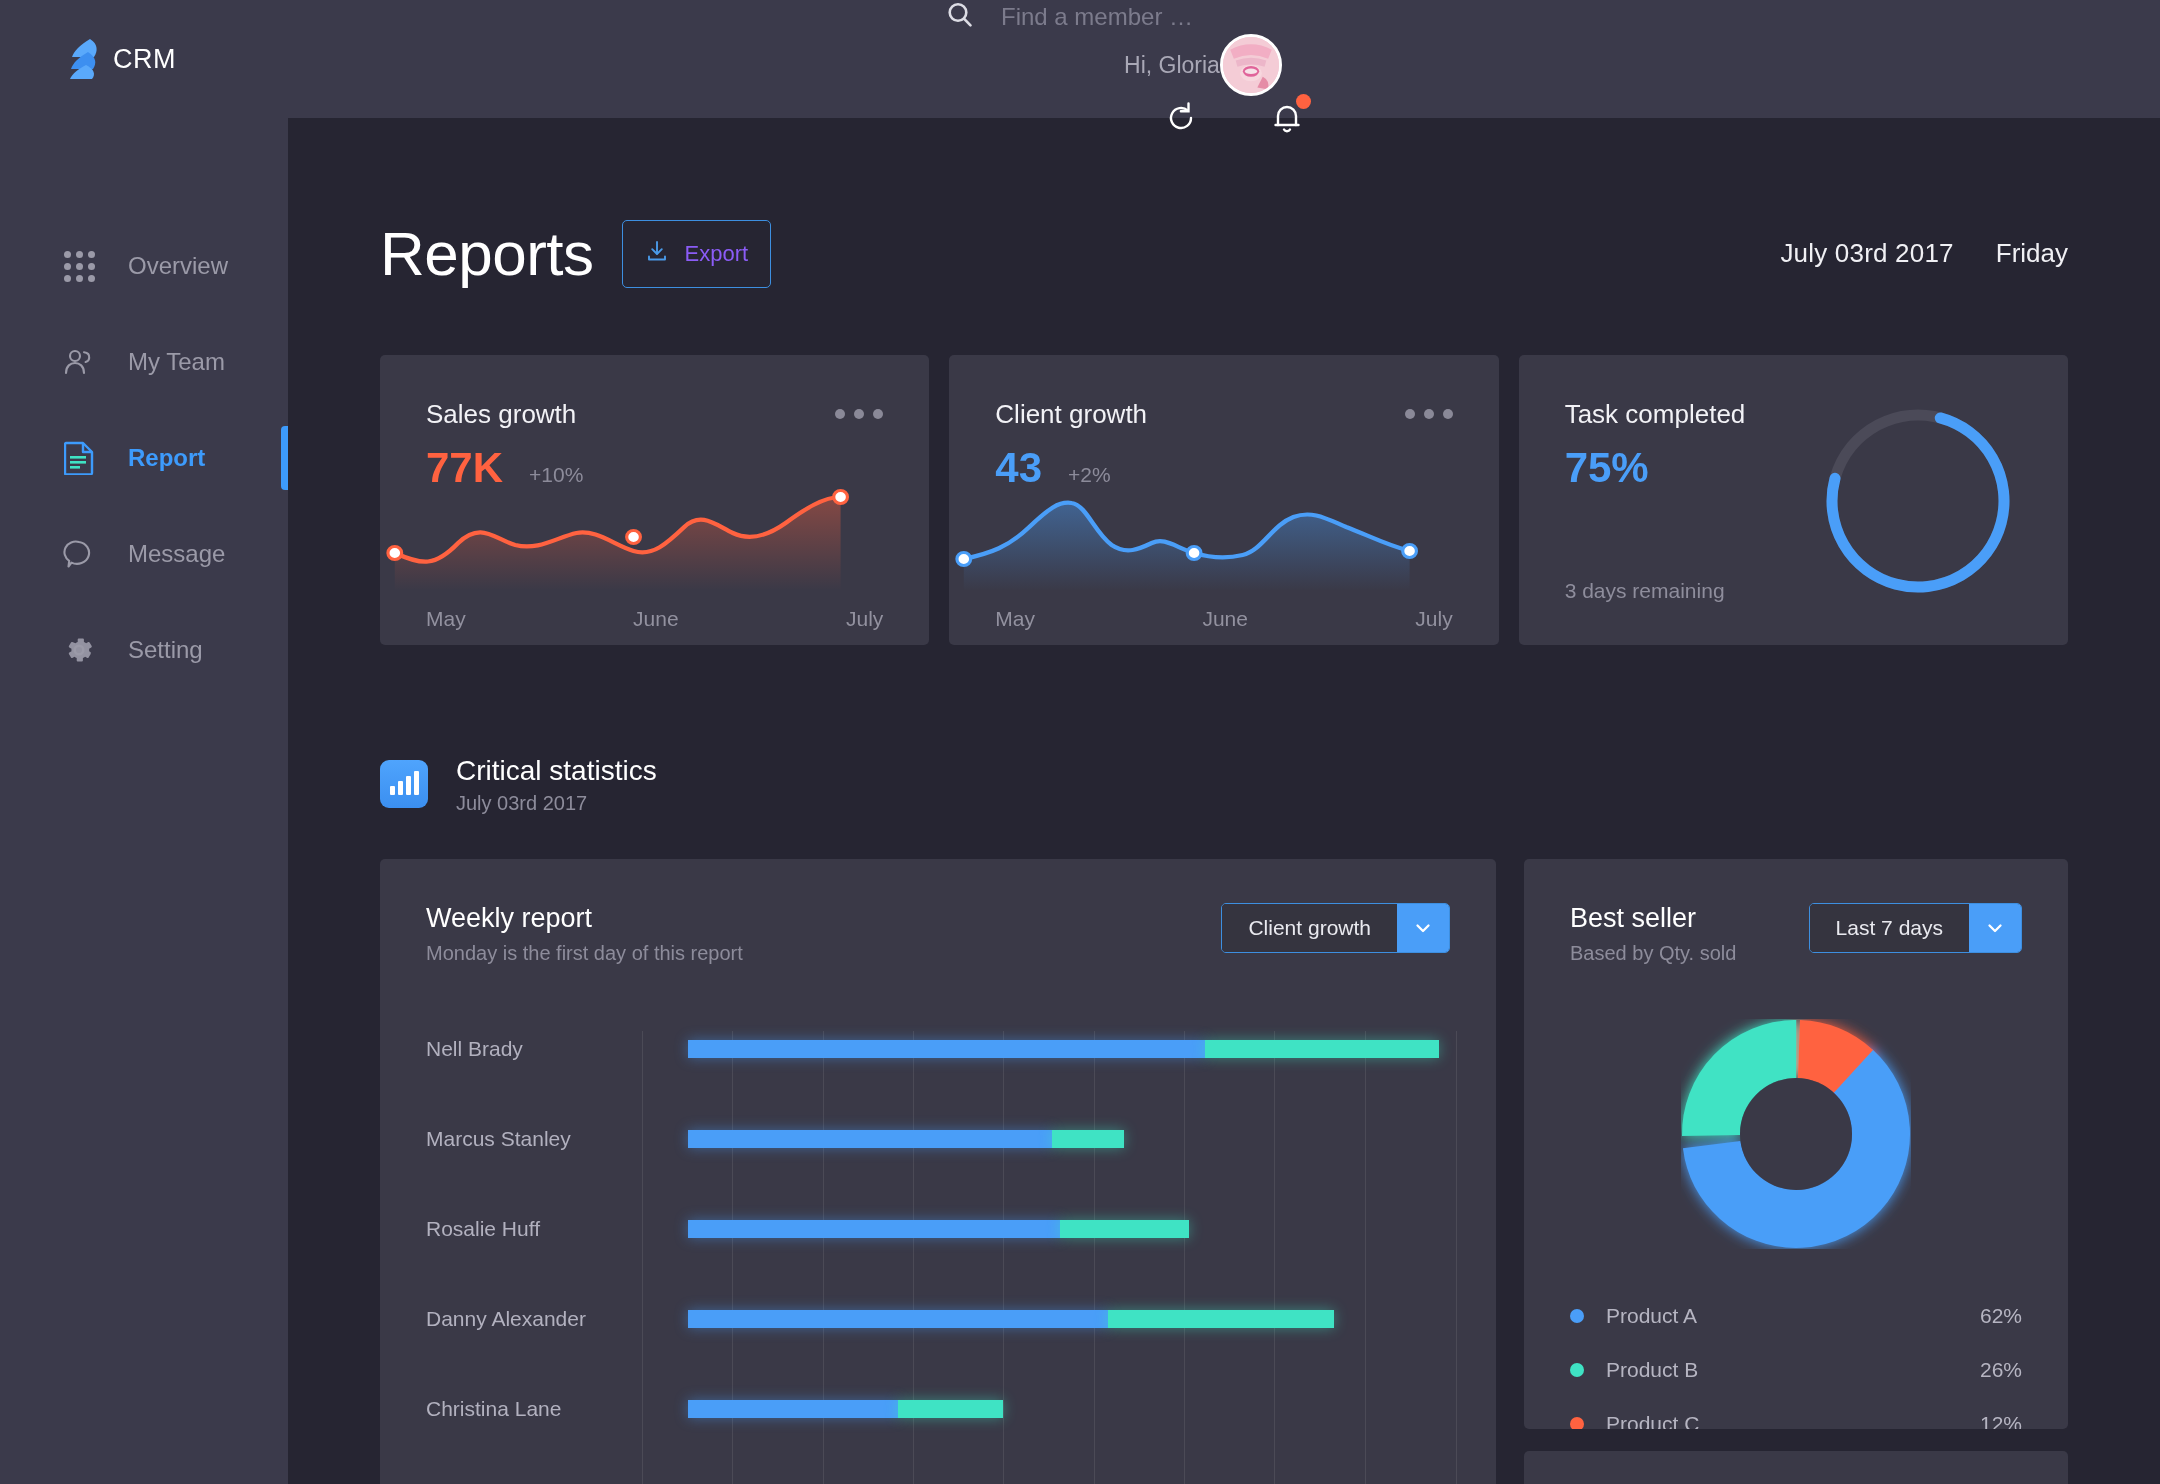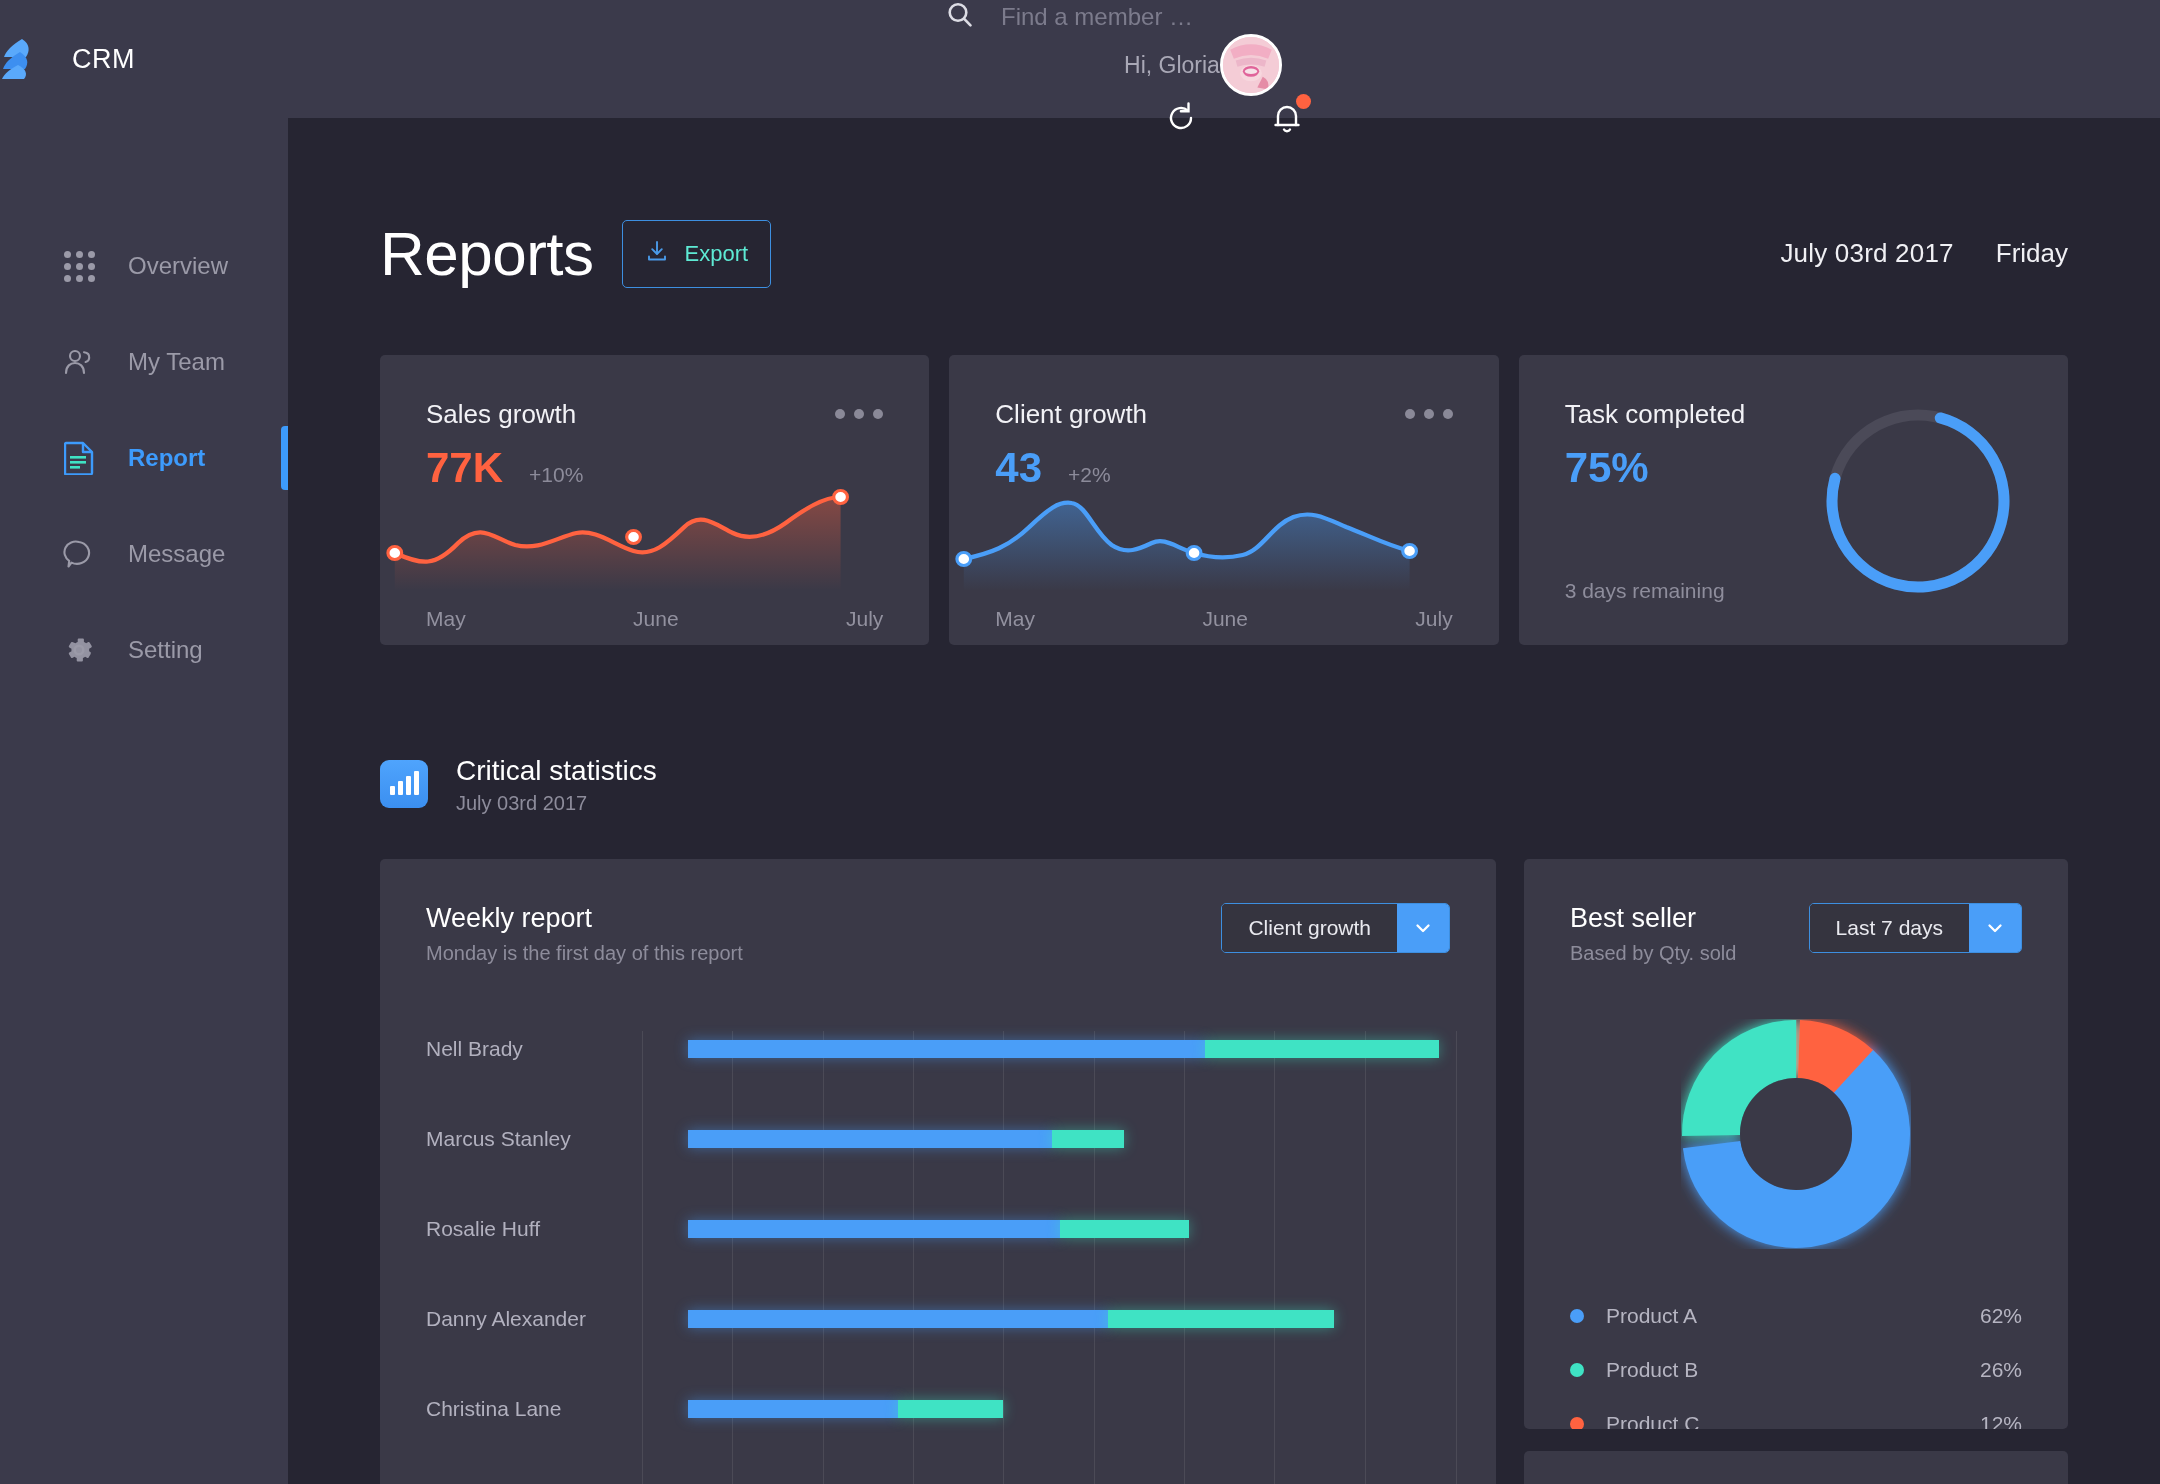--- a/index.html
+++ b/index.html
@@ -10,21 +10,21 @@
     color:#fff;
     -webkit-font-smoothing:antialiased;
   }
   .app { position:relative; width:2160px; height:1484px; display:flex; }
 
   
   .sidebar {
     width:288px; height:1484px; background:#3b3a4b;
     flex:0 0 288px; position:relative;
   }
-  .brand { display:flex; align-items:center; height:118px; gap:32px; }
+  .brand { display:flex; align-items:center; height:118px; padding-left:68px; gap:5px; }
   .brand-logo { width:40px; height:44px; position:relative; }
   .brand-name { font-size:27px; font-weight:400; color:#fff; letter-spacing:.5px; }
 
   .nav { margin-top:100px; }
   .nav-item {
     position:relative; display:flex; align-items:center;
     height:96px; padding-left:62px; gap:32px; cursor:pointer;
   }
   .nav-icon { width:34px; height:34px; display:flex; align-items:center; justify-content:center; flex:0 0 34px; }
   .nav-label { font-size:24px; color:#9b9aa8; font-weight:400; }
@@ -71,21 +71,21 @@
   }
 
   
   .content { padding:0 92px; }
 
   .page-head { display:flex; align-items:center; margin-top:100px; }
   .page-title { font-size:62px; font-weight:400; letter-spacing:-.5px; }
   .export-btn {
     margin-left:28px; display:inline-flex; align-items:center; gap:16px;
     border:1px solid #3d8fe0; border-radius:5px; padding:18px 22px;
-    color:#5eead4; font-size:22px; background:transparent; cursor:pointer;
+    color:#8b5cf6; font-size:22px; background:transparent; cursor:pointer;
     font-family:"Liberation Sans", sans-serif;
   }
   .page-date { margin-left:auto; display:flex; align-items:baseline; gap:42px; font-size:26px; color:#f0f0f4; }
   .page-date .d1 { letter-spacing:.2px; }
 
   
   .cards { display:flex; gap:20px; margin-top:66px; }
   .card {
     background:#3a3947; border-radius:5px; flex:1; height:290px;
     position:relative; overflow:hidden;

